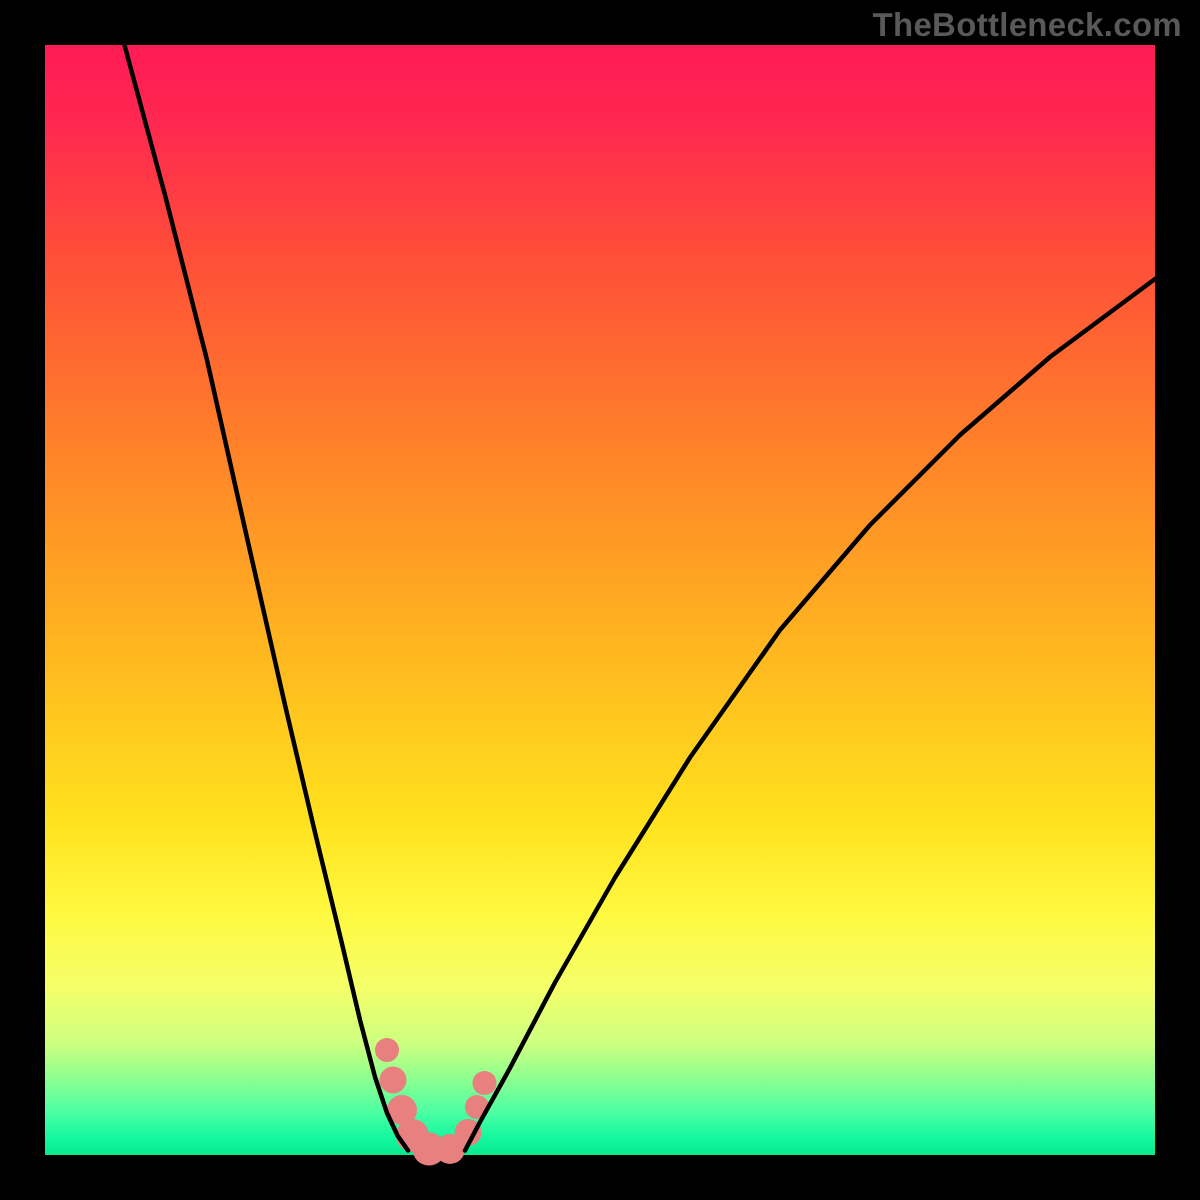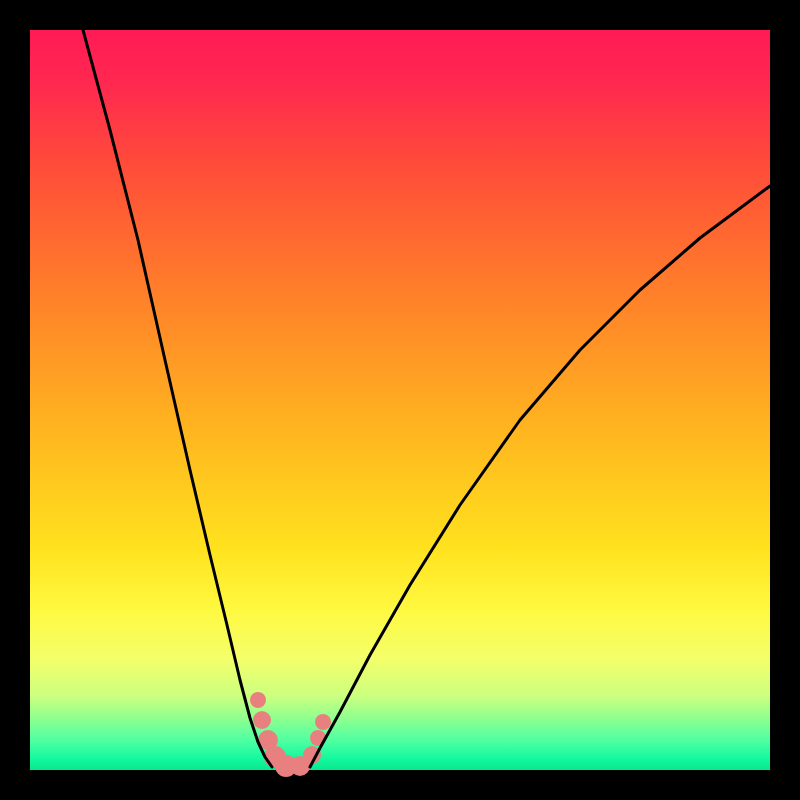--- a/index.html
+++ b/index.html
@@ -35,20 +35,21 @@
     width: 800px;
     height: 800px;
     z-index: 1;
   }
 </style>
 </head>
 <body>
 
 <div class="stage">
 
+  <div class="watermark">TheBottleneck.com</div>
 
   <svg class="plot" viewBox="0 0 800 800" preserveAspectRatio="none">
     <defs>
       <linearGradient id="bg-grad" x1="0" y1="0" x2="0" y2="1">
       <stop offset="0%" stop-color="#ff1b55"></stop>
           <stop offset="7.000000000000001%" stop-color="#ff2850"></stop>
           <stop offset="18%" stop-color="#ff4b3a"></stop>
           <stop offset="35%" stop-color="#ff7e2a"></stop>
           <stop offset="55.00000000000001%" stop-color="#ffb81f"></stop>
           <stop offset="70%" stop-color="#ffe21e"></stop>

